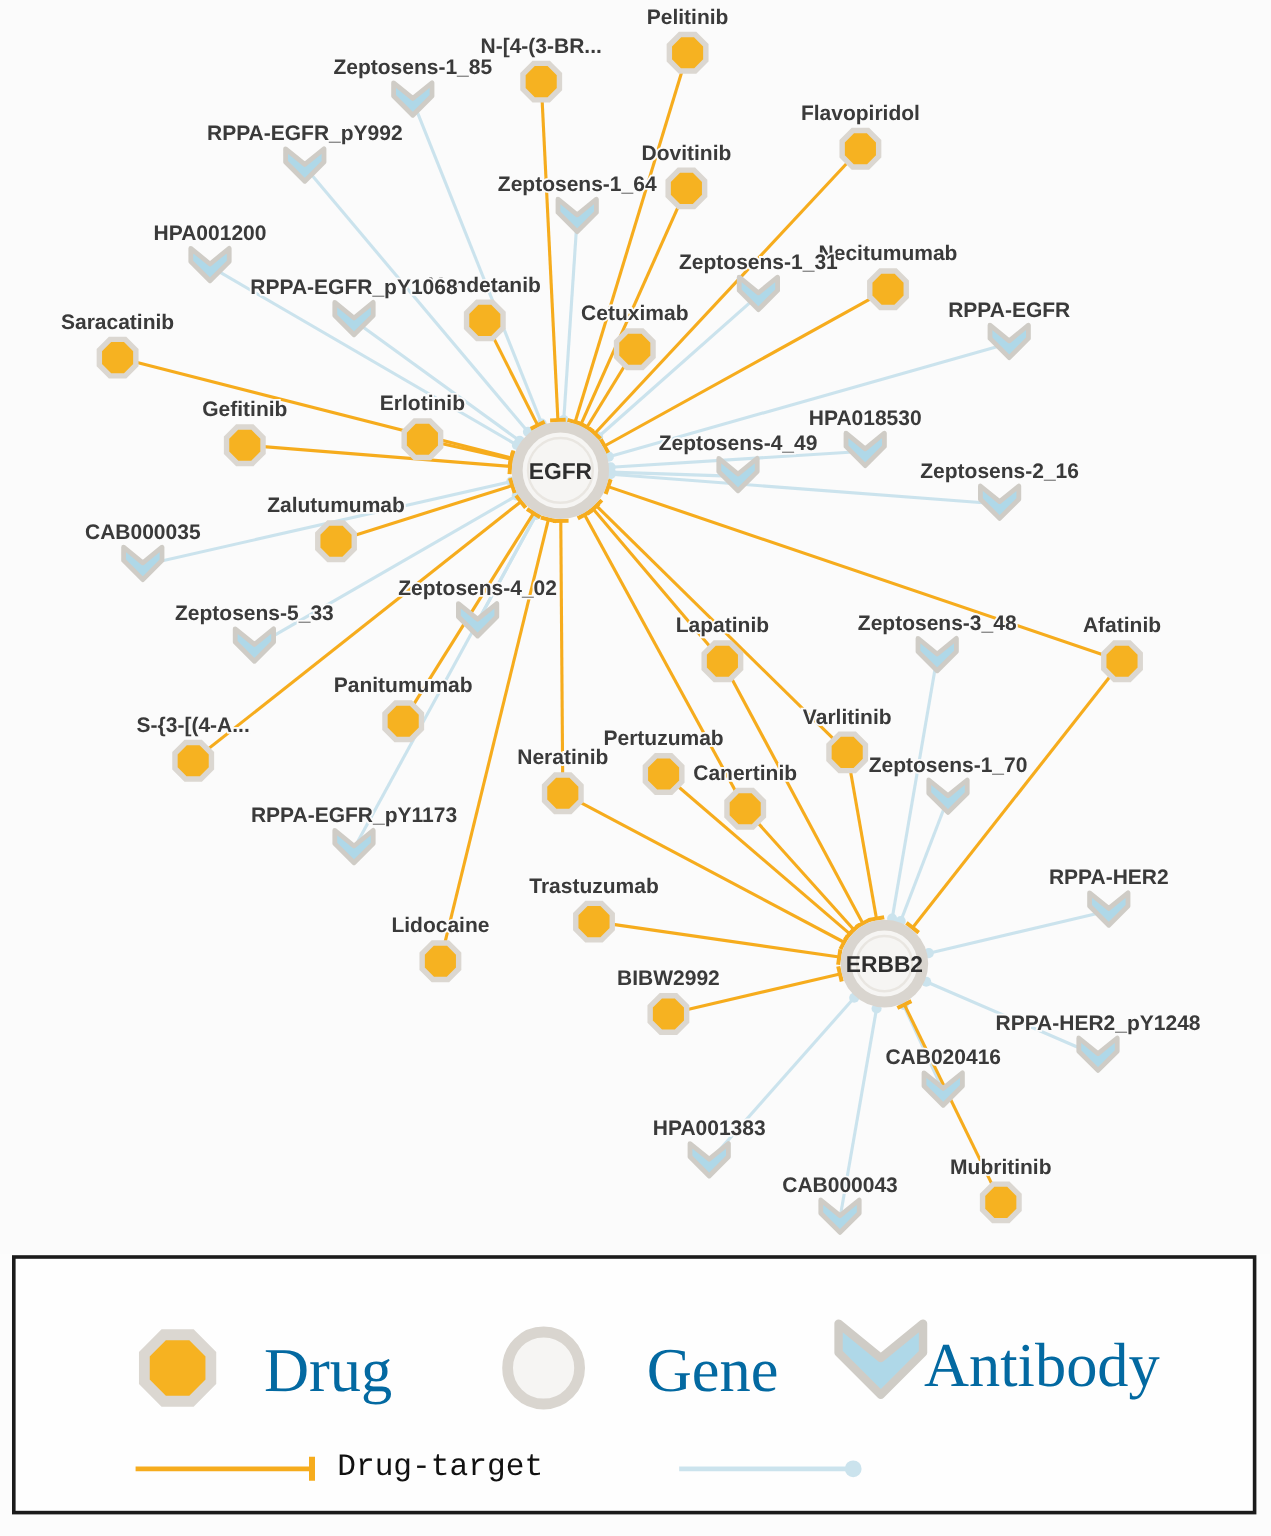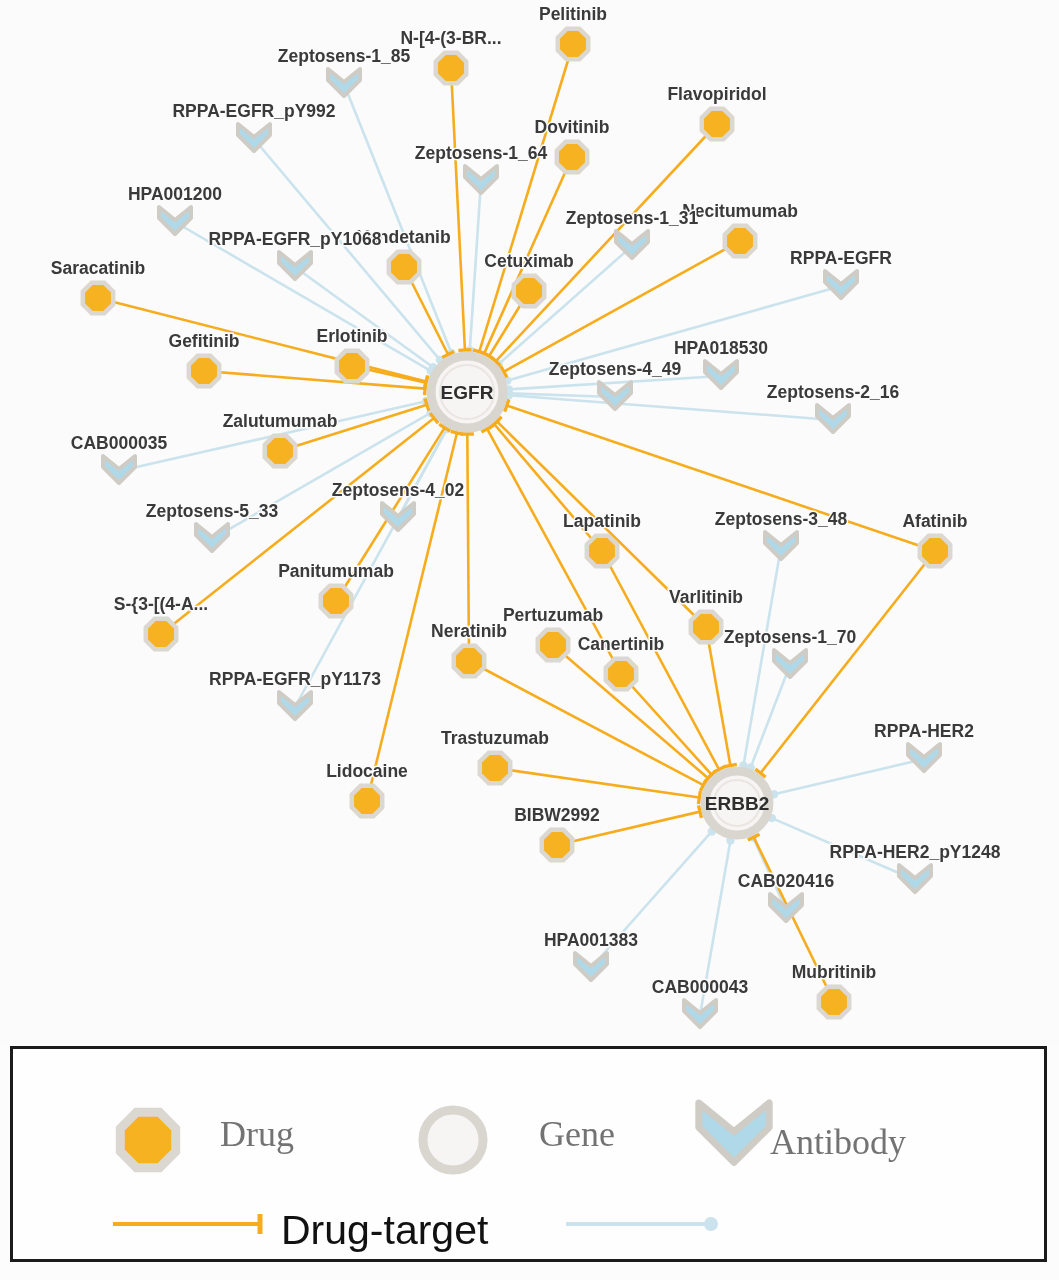--- a/index.html
+++ b/index.html
@@ -7,22 +7,22 @@
           font-family:"Liberation Sans",sans-serif;}
   #graph{position:absolute;left:0;top:0;}
   .node-label{font-family:"Liberation Sans",sans-serif;font-size:17.5px;font-weight:bold;
               fill:#3A3A3A;text-anchor:middle;paint-order:stroke;stroke:#FBFBFB;stroke-width:3px;}
   .gene-label{font-family:"Liberation Sans",sans-serif;font-size:19px;font-weight:bold;
               fill:#2E2E2E;text-anchor:middle;}
   .legend-title{position:absolute;left:13px;top:1049px;font-family:"Liberation Serif",serif;
                 font-size:37px;font-weight:bold;color:#ef4444;}
   .legend-box{position:absolute;left:10px;top:1046px;width:1031px;height:210px;
               border:3px solid #1b1b1b;background:#FEFEFE;}
-  .legend-item-label{position:absolute;font-family:"Liberation Serif",serif;font-size:36px;color:#737373;}
-  .legend-edge-label{position:absolute;font-family:Liberation Sans, sans-serif;font-size:41px;color:#111;}
+  .legend-item-label{position:absolute;font-family:"Liberation Serif",serif;font-size:52px;color:#0369a1;}
+  .legend-edge-label{position:absolute;font-family:Liberation Mono, monospace;font-size:26px;color:#111;}
   .licon{position:absolute;}
 </style>
 </head>
 <body>
 
 <div class="canvas">
 
   <svg id="graph" width="1059" height="1045" viewBox="0 0 1059 1045">
       <rect x="0" y="0" width="1059" height="1045" fill="#FBFBFB"></rect>
       <g>
@@ -235,21 +235,21 @@
     <div class="legend-item-label" style="left:207px;top:64px;">Drug</div>
 
     <svg class="licon" style="left:400px;top:51px;" width="80" height="80">
       <circle cx="40" cy="40" r="30" stroke-width="9" fill="#F6F5F3" stroke="#D9D5CF"></circle>
     </svg>
     <div class="legend-item-label" style="left:526px;top:64px;">Gene</div>
 
     <svg class="licon" style="left:676px;top:47px;" width="90" height="80">
       <path d="M9.8,7 L45,35.6 L80.2,7 L80.2,31.2 L45,66.4 L9.8,31.2 Z" stroke-width="7" stroke-linejoin="round" fill="#AFD8E8" stroke="#CFCCC6"></path>
     </svg>
-    <div class="legend-item-label" style="left:757px;top:72px;">Antibody</div>
+    <div class="legend-item-label" style="left:757px;top:60px;">Antibody</div>
 
     <svg class="licon" style="left:95px;top:160px;" width="165" height="30">
       <line x1="5" y1="15" x2="152" y2="15" stroke-width="4" stroke="#F6AC1D"></line>
       <line x1="152" y1="5" x2="152" y2="25" stroke-width="5" stroke="#F6AC1D"></line>
     </svg>
     <div class="legend-edge-label" style="left:268px;top:158px;">Drug-target</div>
 
     <svg class="licon" style="left:548px;top:160px;" width="165" height="30">
       <line x1="5" y1="15" x2="148" y2="15" stroke-width="4" stroke="#CBE3ED"></line>
       <circle cx="150" cy="15" r="7" fill="#CBE3ED"></circle>

